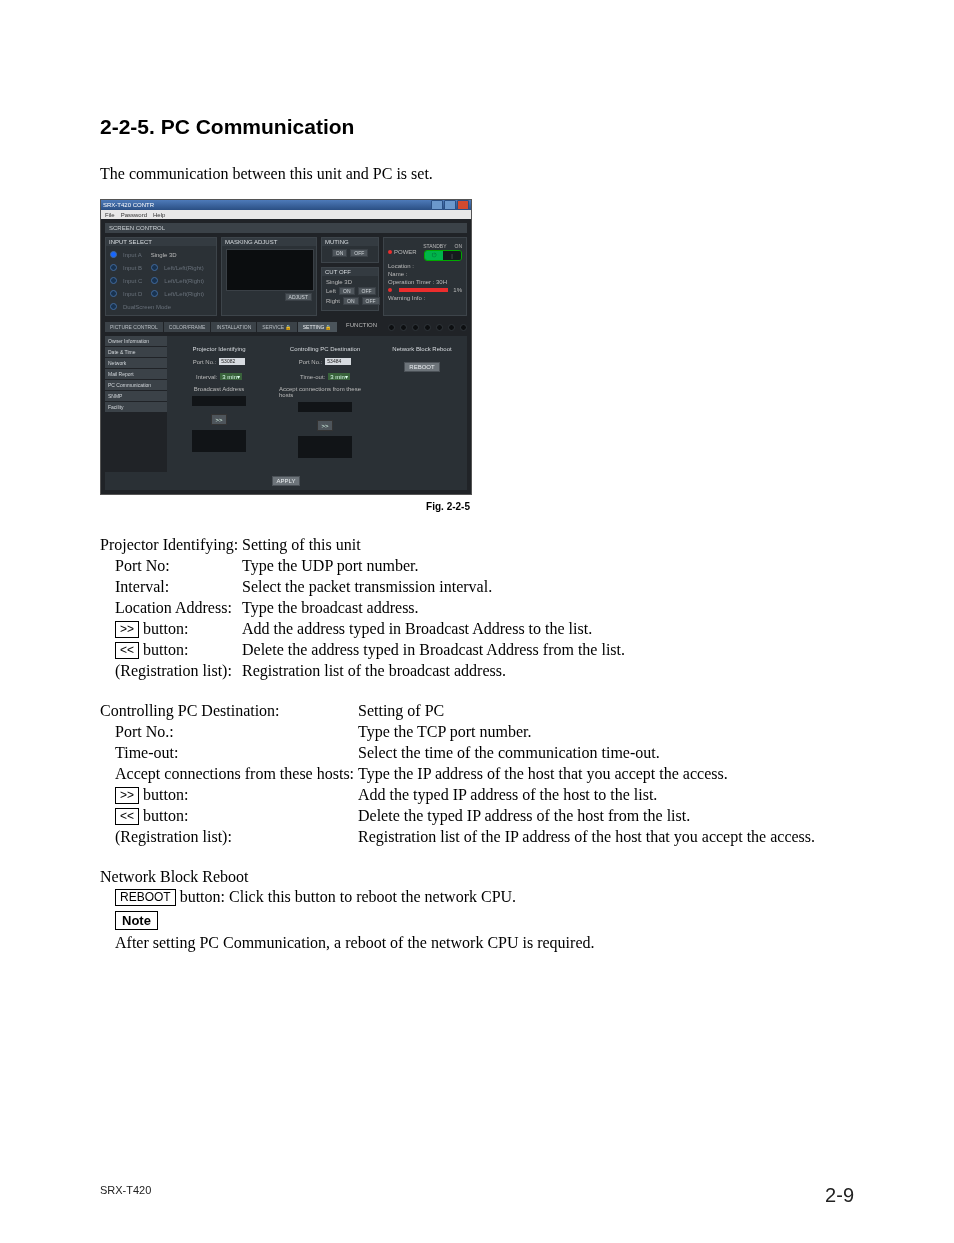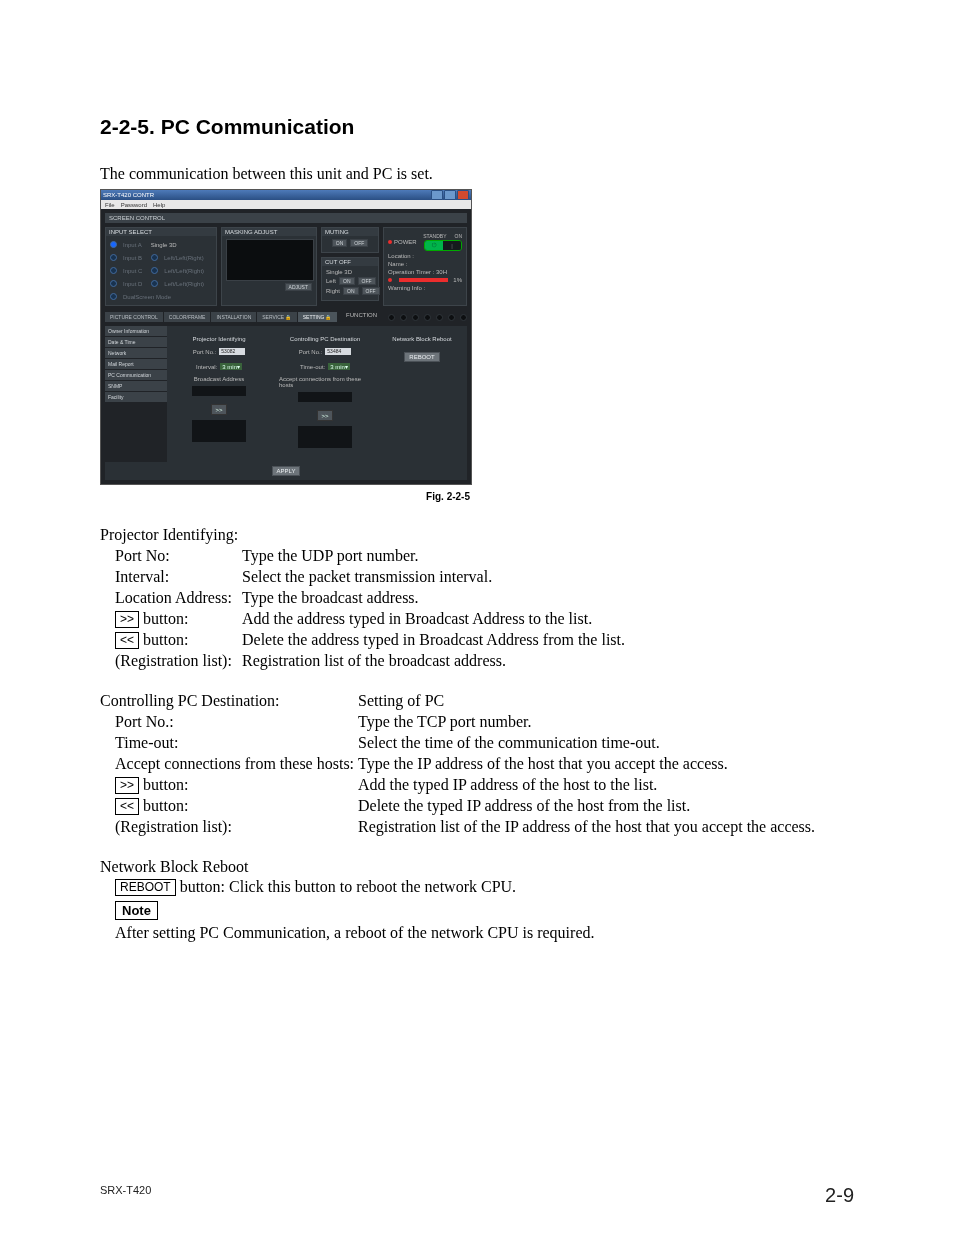--- a/index.html
+++ b/index.html
@@ -1,18 +1,18 @@
 <!DOCTYPE html>
 <html><head>
 <meta charset="utf-8">
 <style>
   html,body{margin:0;padding:0;background:#fff;color:#000;font-family:"Times New Roman",serif;font-size:16px}
   .page{width:954px;min-height:1243px;margin:0 auto;padding:115px 100px 40px 100px;box-sizing:border-box;position:relative}
   h2{font-family:Arial,Helvetica,sans-serif;font-weight:bold;font-size:21px;margin:0 0 26px 0}
-  .intro{margin:0 0 6px 0}
+  .intro{margin:0 0 16px 0}
   .fig-wrap{margin:0 0 6px 0}
   .fig-cap{font-family:Arial,Helvetica,sans-serif;font-weight:bold;font-size:10px;text-align:right;margin-top:6px}
   
   .app{width:370px;font-family:Arial,Helvetica,sans-serif;font-size:6px;color:#bbb;border:1px solid #555;background:#1f2428}
   .titlebar{height:10px;background:linear-gradient(#4d7ab9,#2a4f84);display:flex;align-items:center;justify-content:space-between;padding:0 2px;color:#fff;font-size:6px}
   .titlebar .wbtns{display:flex;gap:1px}
   .wbtn{width:10px;height:8px;background:#6b98cc;border:1px solid #2a4f84;border-radius:1px}
   .wbtn.close{background:#d04a2f}
   .menubar{height:9px;background:#e8e8e8;color:#333;display:flex;gap:6px;padding:0 4px;align-items:center;font-size:6px}
   .darkwrap{background:#202327;padding:4px}
@@ -259,20 +259,21 @@
           <span class="btn">APPLY</span>
         </div>
       </div>
     </div>
     <div class="fig-cap" style="width:370px">Fig. 2-2-5</div>
   </div>
 
   <div class="desc w1">
     <div class="row">
         <div class="lbl">Projector Identifying:</div>
+        <div class="val">Setting of this unit</div>
       </div>
     <div class="row">
         <div class="lbl indent">Port No:</div>
         <div class="val">Type the UDP port number.</div>
       </div>
     <div class="row">
         <div class="lbl indent">Interval:</div>
         <div class="val">Select the packet transmission interval.</div>
       </div>
     <div class="row">

